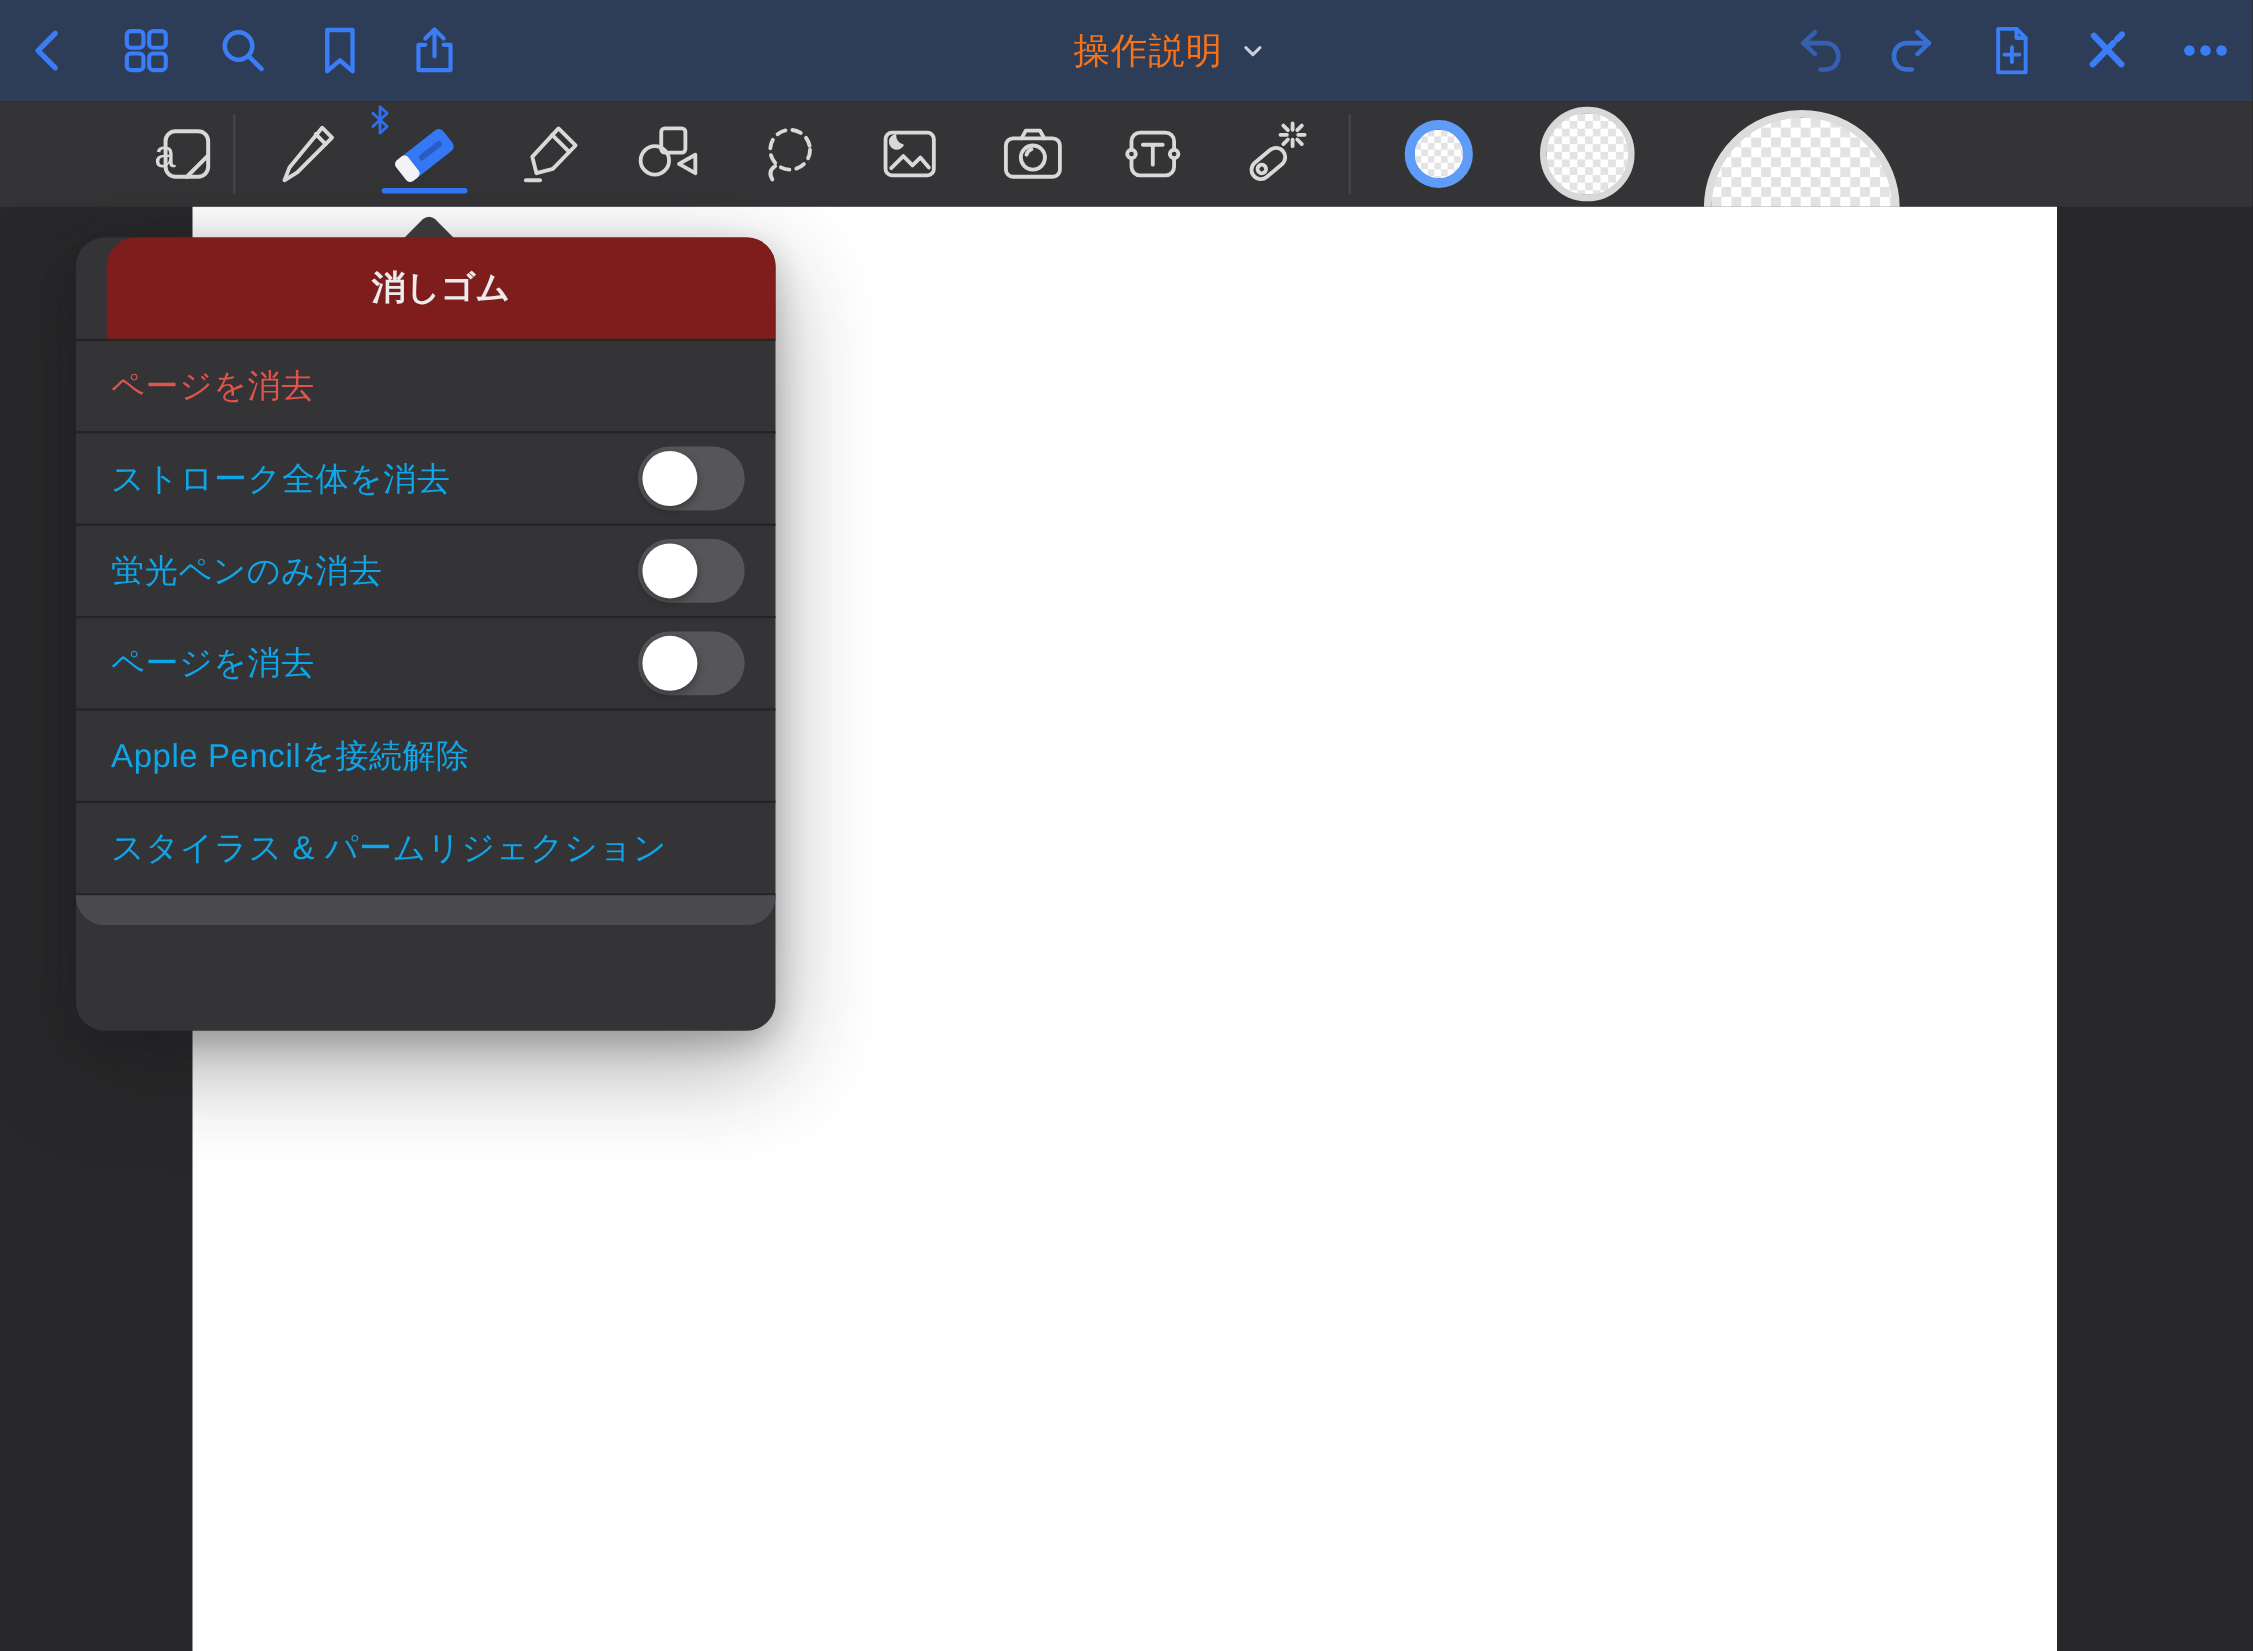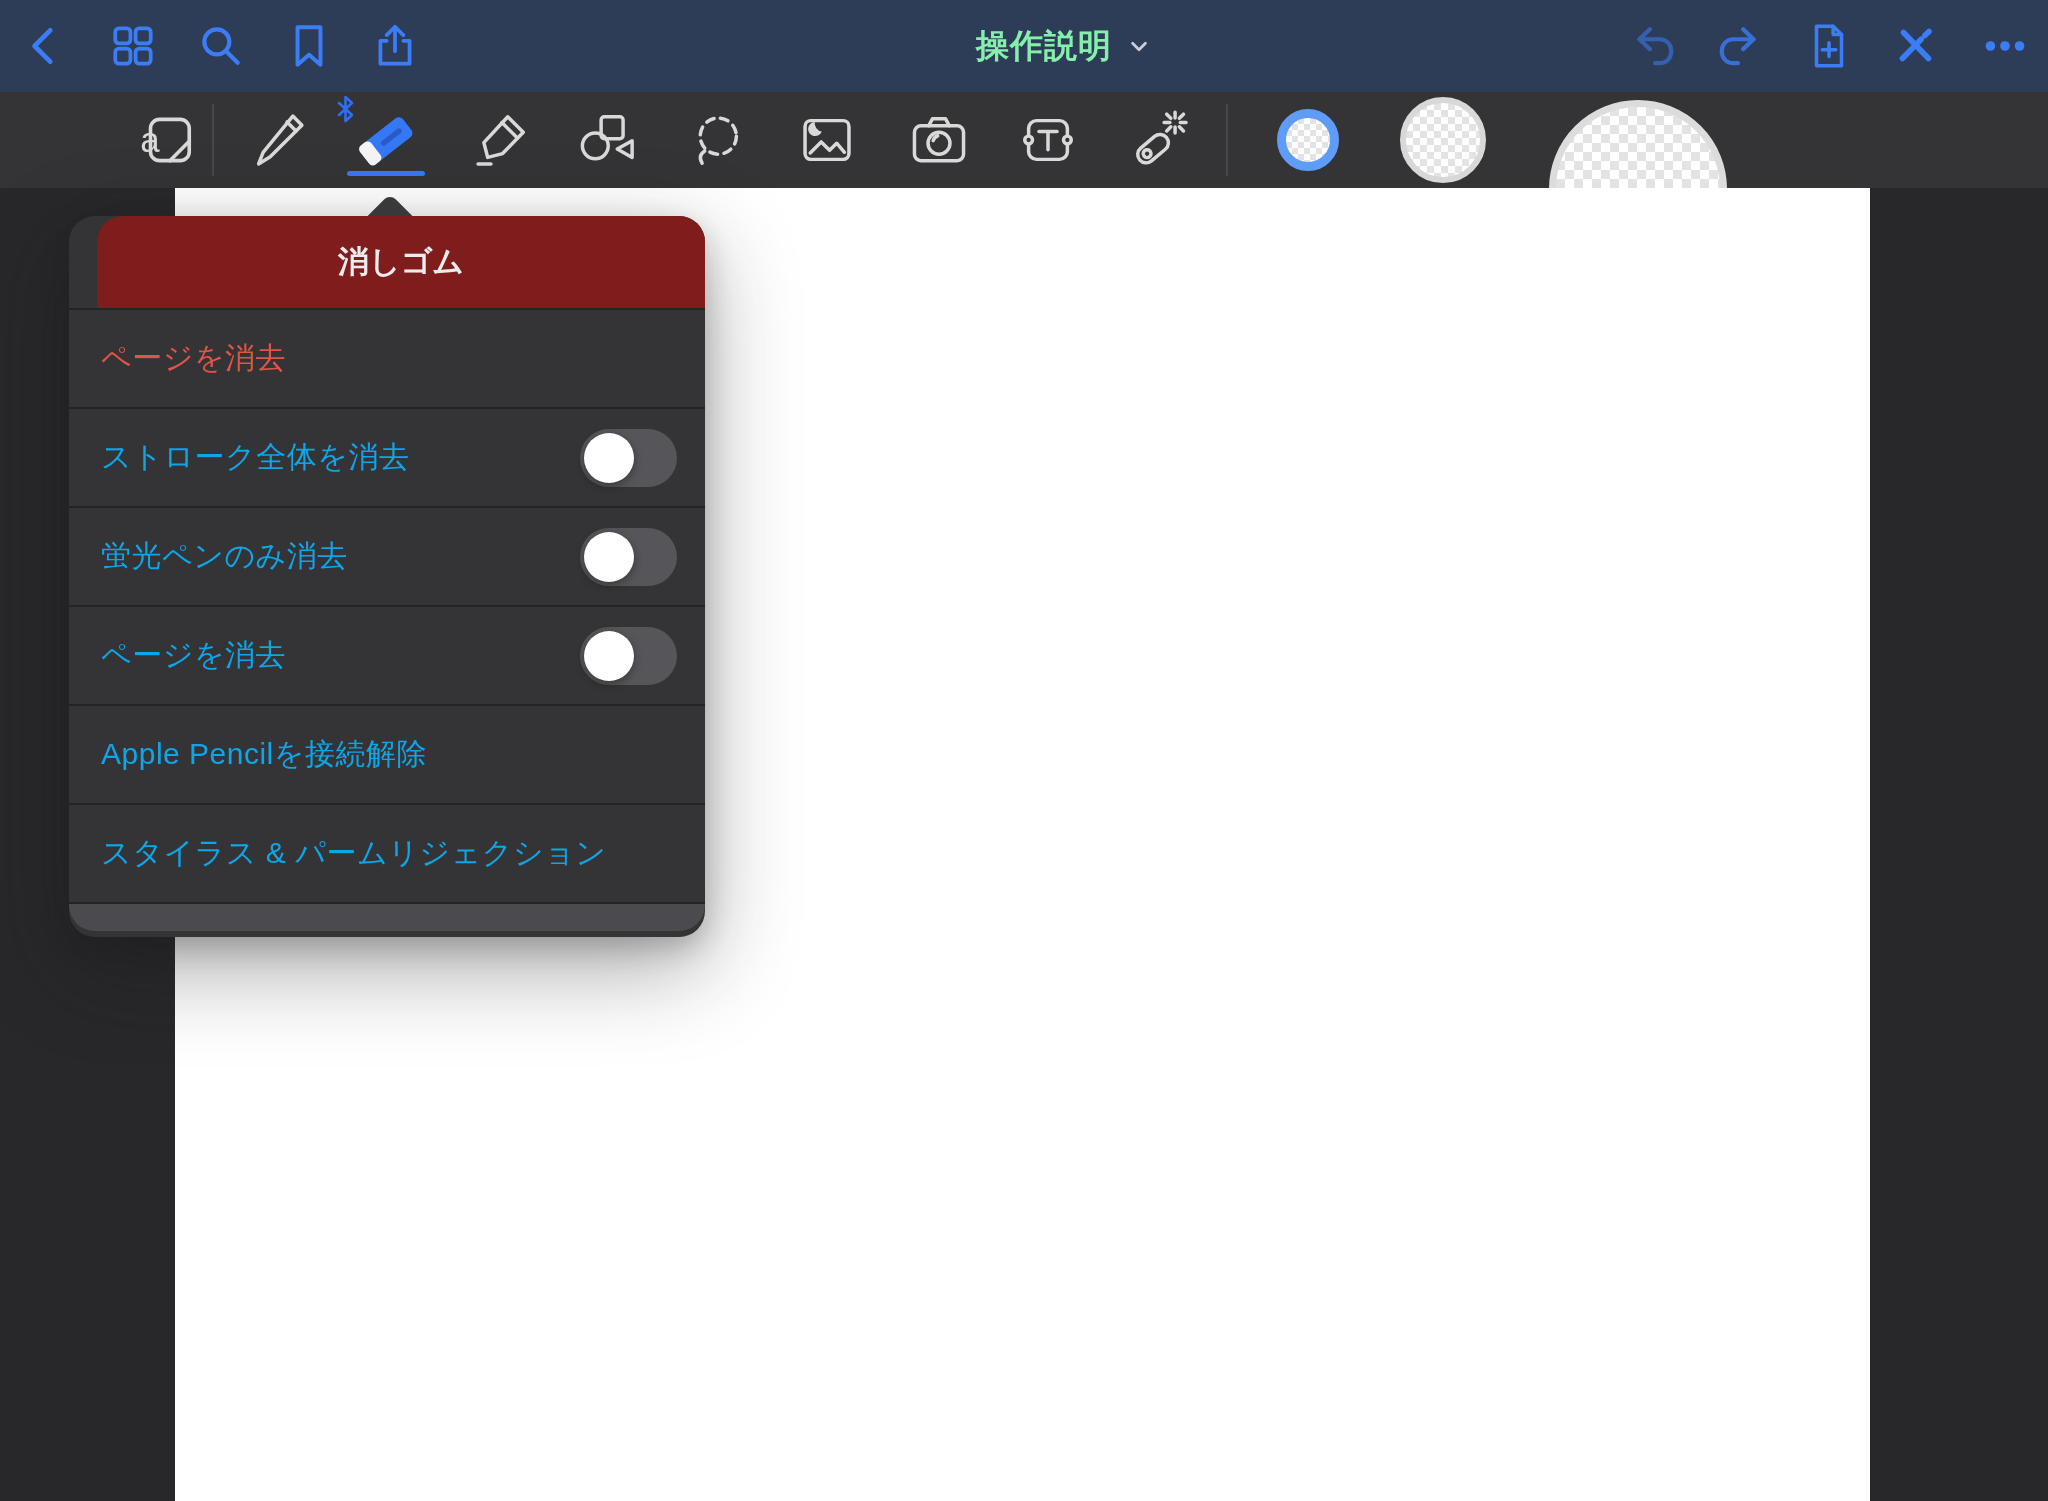--- a/index.html
+++ b/index.html
@@ -7,21 +7,21 @@
     position:relative;width:2048px;height:1501px;overflow:hidden;
     background:#28282A;
     font-family:"Liberation Sans","DejaVu Sans",sans-serif;
     -webkit-font-smoothing:antialiased;
   }
   
   .navbar{position:absolute;left:0;top:0;width:2048px;height:92px;background:#2E3D57;}
   .nav-btn{position:absolute;top:18px;width:56px;height:56px;border:0;background:transparent;padding:0;cursor:pointer;display:flex;align-items:center;justify-content:center;}
   .nav-btn svg{width:50px;height:50px;display:block;}
   .nav-title{position:absolute;left:1063px;top:0;height:92px;transform:translateX(-50%);display:flex;align-items:center;gap:16px;cursor:pointer;}
-  .nav-title .ttl{font-size:33px;font-weight:700;color:#86efac;letter-spacing:1px;white-space:nowrap;text-align:center;}
+  .nav-title .ttl{font-size:33px;font-weight:400;color:#f97316;letter-spacing:1px;white-space:nowrap;text-align:center;}
   .dim-55{opacity:.55;} .dim-75{opacity:.78;}
   
   .toolbar{position:absolute;left:0;top:92px;width:2048px;height:96px;background:#343335;overflow:hidden;}
   .tb-sep{position:absolute;top:12px;width:2px;height:72px;background:#48484B;}
   .tool-btn{position:absolute;top:16px;width:64px;height:64px;border:0;background:transparent;padding:0;cursor:pointer;display:flex;align-items:center;justify-content:center;}
   .tool-btn svg{width:62px;height:62px;display:block;}
   .tool-eraser{top:12px;width:72px;height:72px;}
   .tool-eraser svg{width:72px;height:72px;}
   .eraser-underline{position:absolute;left:347px;top:79px;width:78px;height:5px;border-radius:3px;background:#3478F6;}
   .bt-badge{position:absolute;left:334px;top:2px;width:24px;height:30px;}
@@ -34,21 +34,21 @@
   .page{position:absolute;left:175px;top:188px;width:1695px;height:1313px;background:#ffffff;}
   
   .popover{position:absolute;left:69px;top:216px;width:636px;height:721px;z-index:10;
     background:#343436;border-radius:26px;
     box-shadow:0 30px 90px rgba(25,25,30,.38),0 10px 28px rgba(25,25,30,.22);}
   .pop-arrow{position:absolute;left:301px;top:-14px;width:40px;height:40px;background:#39393B;
     transform:rotate(45deg);border-radius:8px;z-index:0;}
   .pop-header{position:relative;z-index:1;height:92px;background:#7f1d1d;border-radius:26px 26px 0 0;
     display:flex;align-items:center;justify-content:center;margin-left:28px;}
   .pop-header span{font-size:31px;font-weight:700;color:#ECECEC;}
-  .prow{position:relative;z-index:1;height:99px;box-sizing:border-box;border-top:2px solid #242427;
+  .prow{position:relative;z-index:1;height:84px;box-sizing:border-box;border-top:2px solid #242427;
     display:flex;align-items:center;justify-content:space-between;
     padding:0 28px 0 32px;cursor:pointer;background:transparent;width:100%;border-left:0;border-right:0;border-bottom:0;text-align:left;}
   .prow .lbl{font-size:30px;color:#0ea5e9;letter-spacing:.5px;white-space:nowrap;}
   .prow .lbl.danger{color:#E25349;}
   .toggle{position:relative;width:97px;height:58px;border-radius:29px;background:#56565A;flex:none;cursor:pointer;}
   .toggle .knob{position:absolute;left:4px;top:4px;width:50px;height:50px;border-radius:50%;background:#ffffff;
     box-shadow:0 3px 8px rgba(0,0,0,.35);}
   .pop-footer{position:relative;z-index:1;height:29px;box-sizing:border-box;border-top:2px solid #242427;
     background:#4B4B4F;border-radius:0 0 26px 26px;}
   

